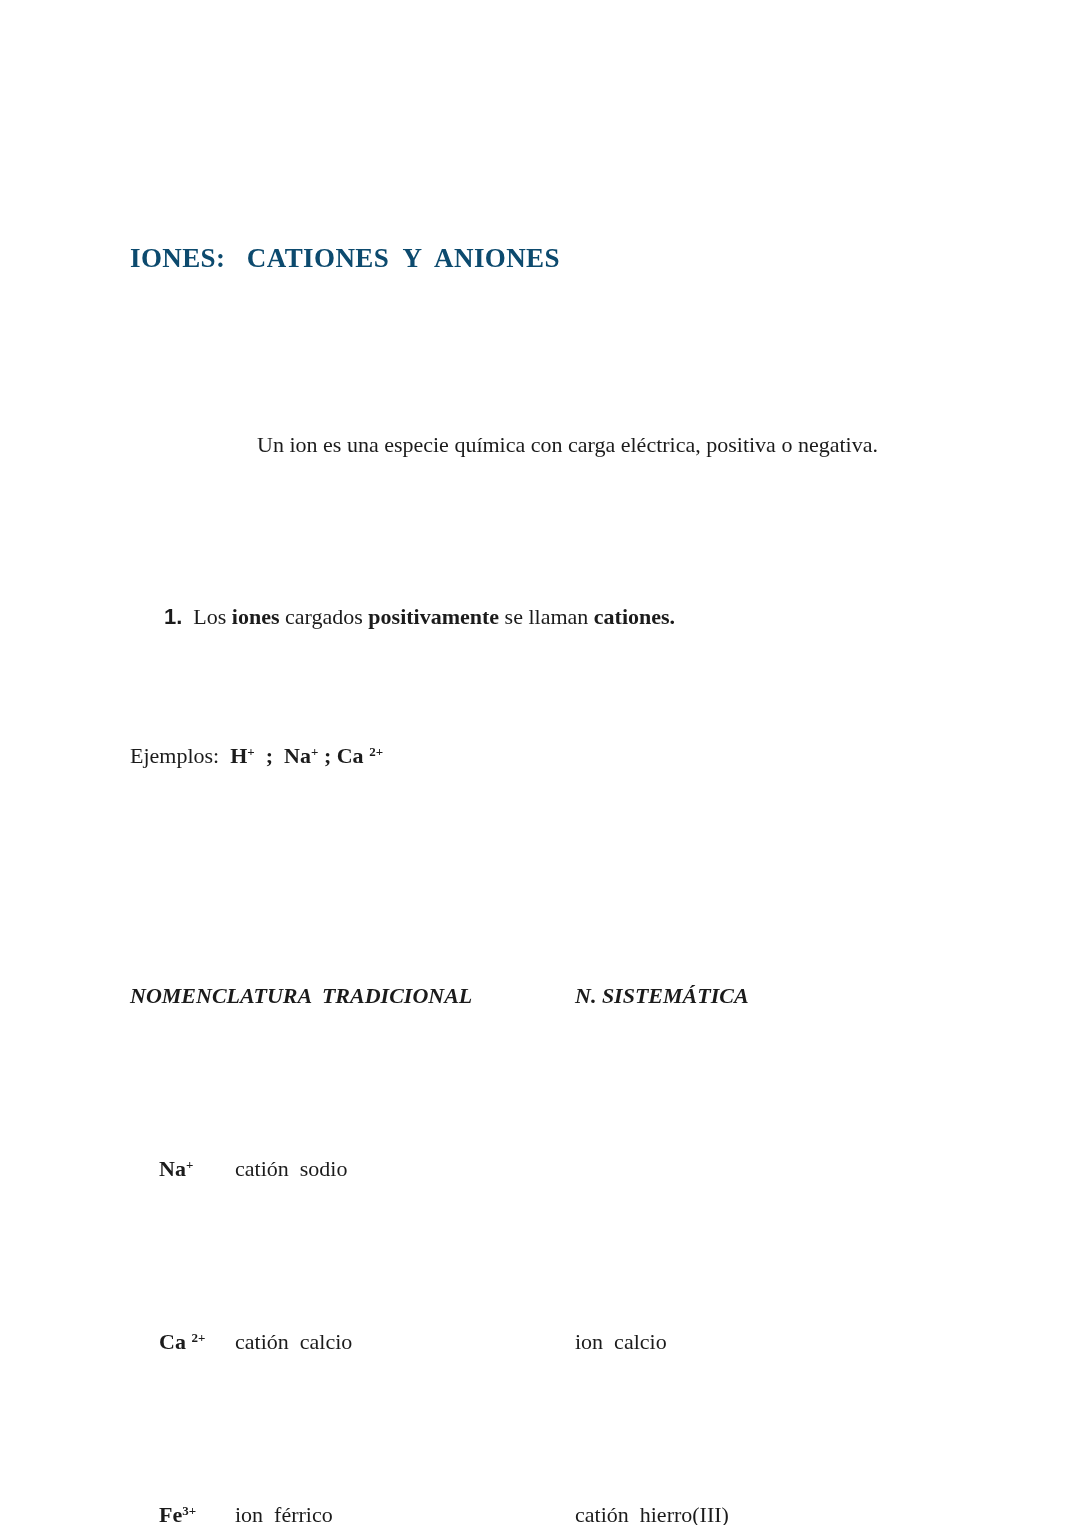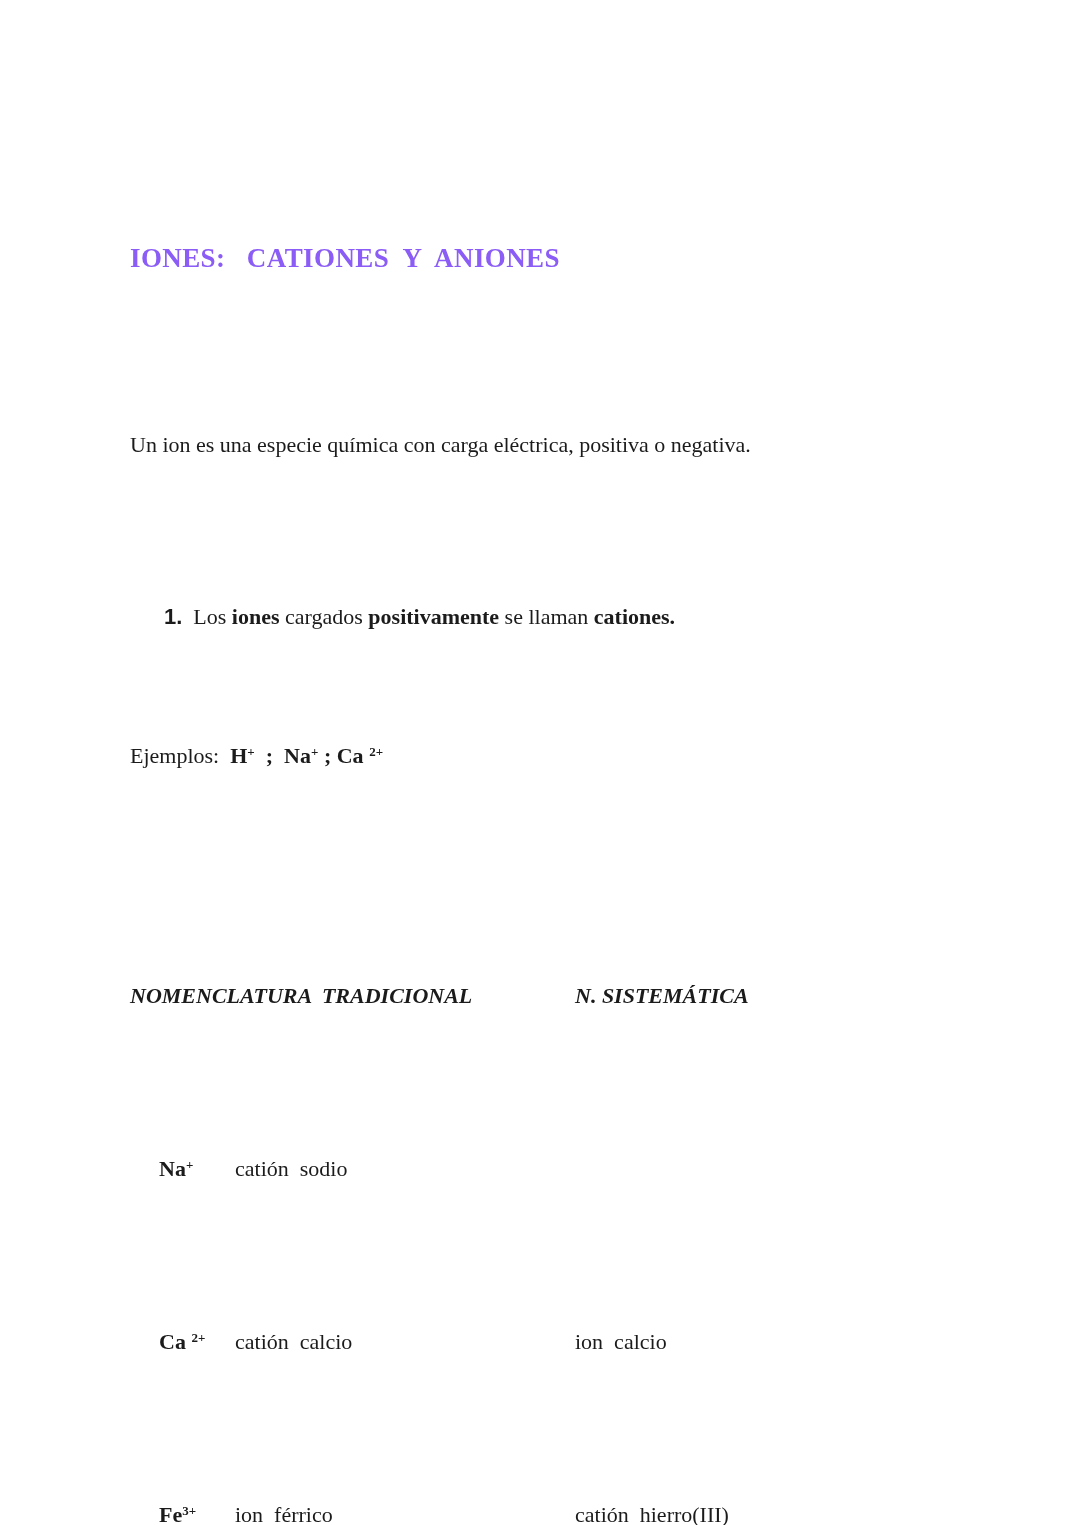--- a/index.html
+++ b/index.html
@@ -17,25 +17,25 @@
     overflow:hidden;
   }
   p, h1, div { margin:0; }
   b { font-weight:700; }
   sup { font-size:13px; line-height:0; vertical-align:7px; }
 
   .title {
     font-size:27px;
     line-height:36px;
     font-weight:700;
-    color:#8b5cf6;
+    color:#0c4a6e;
     letter-spacing:0.4px;
   }
   .num-sans { font-family:"Liberation Sans","DejaVu Sans",sans-serif; font-weight:700; }
-  .intro   { margin-top:50px; }
+  .intro   { margin-top:50px;text-align:center; }
   .item    { margin-top:36px; }
   .indent  { padding-left:34px; }
   .examples{ margin-top:3px; }
 
   .ntable      { margin-top:36px; }
   .thead {
     display:grid;
     grid-template-columns:445px 1fr;
     font-weight:700;
     font-style:italic;

